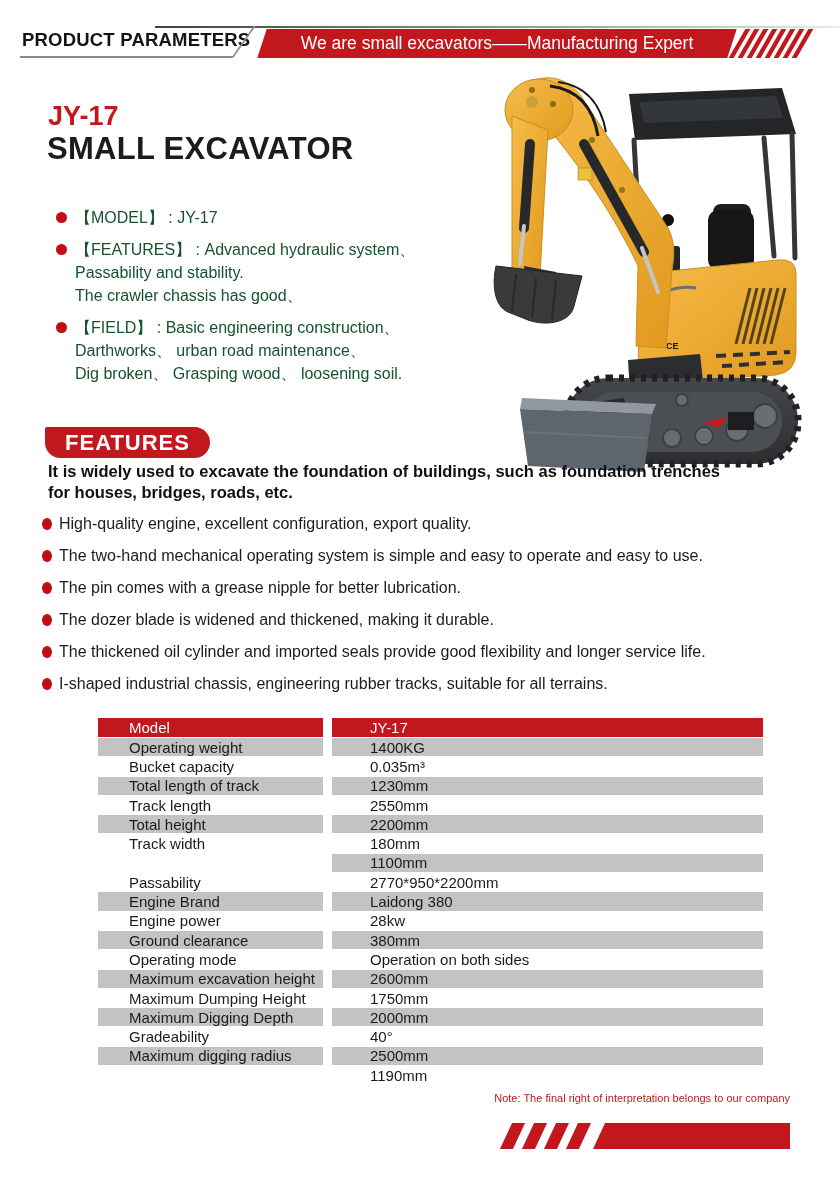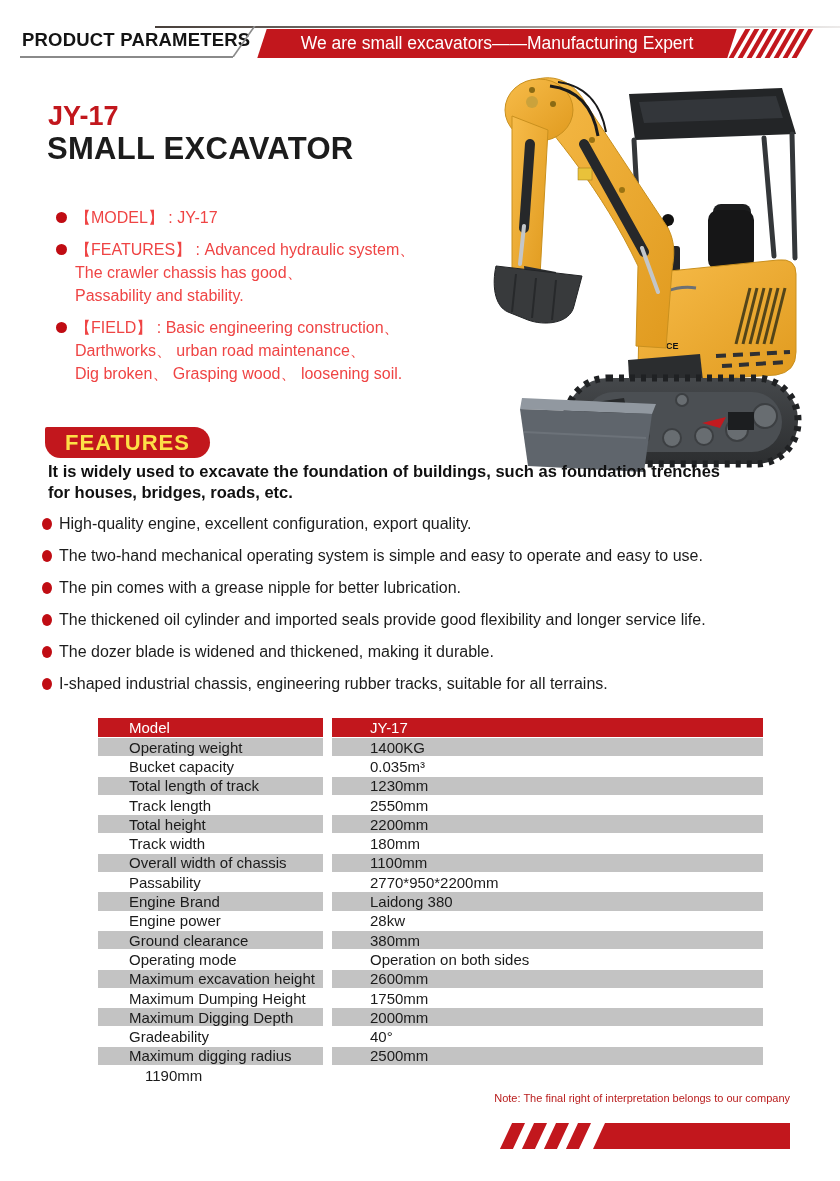--- a/index.html
+++ b/index.html
@@ -21,37 +21,37 @@
   .h-stripes{position:absolute;left:737px;top:29px;height:29px;display:flex;gap:4px;}
   .hs{width:5px;height:29px;background:var(--red);transform:skewX(-30deg);}
 
   
   .model-title{position:absolute;left:48px;top:101px;margin:0;font-size:27px;font-weight:bold;color:var(--red);}
   .product-subtitle{position:absolute;left:47px;top:131px;margin:0;font-size:31px;font-weight:bold;
     color:#1c1c1c;letter-spacing:.3px;}
   .model-bullets{position:absolute;left:48px;top:206px;width:390px;}
   .m-bullet{position:relative;padding-left:27px;margin-bottom:9px;}
   .m-dot{position:absolute;left:8px;top:6px;width:11px;height:11px;border-radius:50%;background:#C00C13;}
-  .b-line{font-size:16px;line-height:23px;color:#ef4444;}
+  .b-line{font-size:16px;line-height:23px;color:#14532d;}
 
   .excavator{position:absolute;left:432px;top:60px;width:404px;height:415px;}
 
   
   .features-badge{position:absolute;left:45px;top:427px;width:165px;height:31px;background:var(--red);
-    border-radius:2px 16px 16px 16px;color:#fde047;font-weight:bold;font-size:22px;letter-spacing:1px;
+    border-radius:2px 16px 16px 16px;color:#ffffff;font-weight:bold;font-size:22px;letter-spacing:1px;
     display:flex;align-items:center;justify-content:center;}
   .features-intro{position:absolute;left:48px;top:461px;width:680px;margin:0;
     font-size:16.5px;font-weight:bold;color:#101010;line-height:21px;}
   .feature-list{position:absolute;left:42px;top:515px;width:790px;margin:0;padding:0;list-style:none;}
   .f-item{position:relative;padding-left:17px;margin-bottom:14px;font-size:16px;line-height:18px;color:#1c1c1c;}
   .f-dot{position:absolute;left:0;top:3px;width:10px;height:12px;border-radius:50%;background:#C00C13;}
 
   
   .spec-table{position:absolute;left:98px;top:718px;width:665px;font-size:15px;color:#1b1b1b;}
-  .t-row{display:flex;height:19.3px;}
+  .t-row{display:flex;height:19.3px;justify-content:flex-end;}
   .t-row.head{height:20px;}
   .cell{display:flex;align-items:center;height:100%;box-sizing:border-box;border-bottom:1px solid #fff;}
   .t-label{width:225px;padding-left:31px;}
   .t-gap{width:9px;height:100%;}
   .t-value{width:431px;padding-left:38px;}
   .t-row.head .t-label,.t-row.head .t-value{background:var(--red);color:#fff;}
   .t-row.shade .t-label,.t-row.shade .t-value{background:var(--gray);}
 
   
   .footer-note{position:absolute;left:0;top:1092px;width:790px;margin:0;text-align:right;
@@ -96,22 +96,22 @@
     <span class="m-dot"></span>
     <div class="b-lines">
           <div class="b-line">【MODEL】 :  JY-17</div>
         </div>
   </div>
 
   <div class="m-bullet">
     <span class="m-dot"></span>
     <div class="b-lines">
           <div class="b-line">【FEATURES】 :  Advanced hydraulic system、</div>
+          <div class="b-line">Passability and stability.</div>
           <div class="b-line">The crawler chassis has good、</div>
-          <div class="b-line">Passability and stability.</div>
         </div>
   </div>
 
   <div class="m-bullet">
     <span class="m-dot"></span>
     <div class="b-lines">
           <div class="b-line">【FIELD】 :  Basic engineering construction、</div>
           <div class="b-line">Darthworks、 urban road maintenance、</div>
           <div class="b-line">Dig broken、 Grasping wood、 loosening soil.</div>
         </div>
@@ -202,26 +202,26 @@
     <span class="f-text">The two-hand mechanical operating system is simple and easy to operate and easy to use.</span>
   </li>
 
   <li class="f-item">
     <span class="f-dot"></span>
     <span class="f-text">The pin comes with a grease nipple for better lubrication.</span>
   </li>
 
   <li class="f-item">
     <span class="f-dot"></span>
+    <span class="f-text">The dozer blade is widened and thickened, making it durable.</span>
+  </li>
+
+  <li class="f-item">
+    <span class="f-dot"></span>
     <span class="f-text">The thickened oil cylinder and imported seals provide good flexibility and longer service life.</span>
-  </li>
-
-  <li class="f-item">
-    <span class="f-dot"></span>
-    <span class="f-text">The dozer blade is widened and thickened, making it durable.</span>
   </li>
 
   <li class="f-item">
     <span class="f-dot"></span>
     <span class="f-text">I-shaped industrial chassis, engineering rubber tracks, suitable for all terrains.</span>
   </li>
 </ul>
 
   <div class="spec-table">
     <div class="t-row head">
@@ -260,21 +260,20 @@
     <div class="cell t-value">2200mm</div>
   </div>
 
   <div class="t-row">
     <div class="cell t-label">Track width</div>
     <div class="t-gap"></div>
     <div class="cell t-value">180mm</div>
   </div>
 
   <div class="t-row shade">
-    <div class="cell t-label">Overall width of chassis</div>
     <div class="t-gap"></div>
     <div class="cell t-value">1100mm</div>
   </div>
 
   <div class="t-row">
     <div class="cell t-label">Passability</div>
     <div class="t-gap"></div>
     <div class="cell t-value">2770*950*2200mm</div>
   </div>
 

